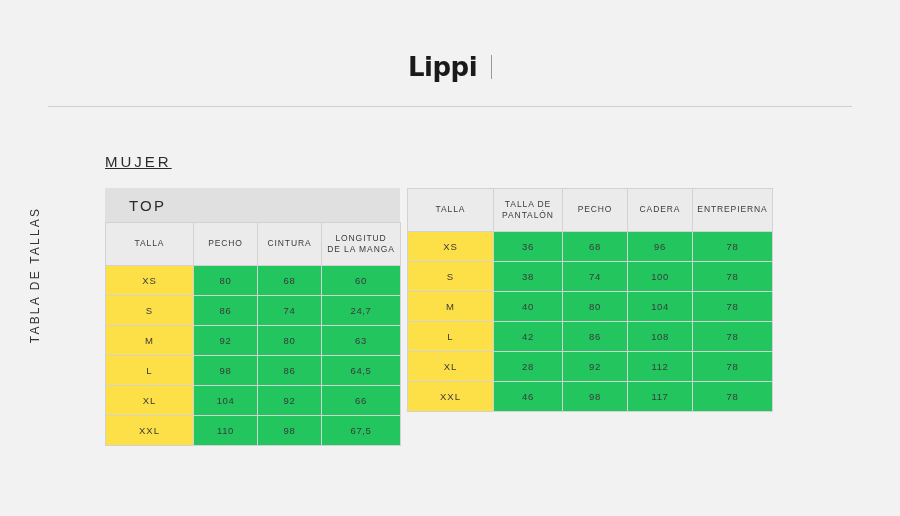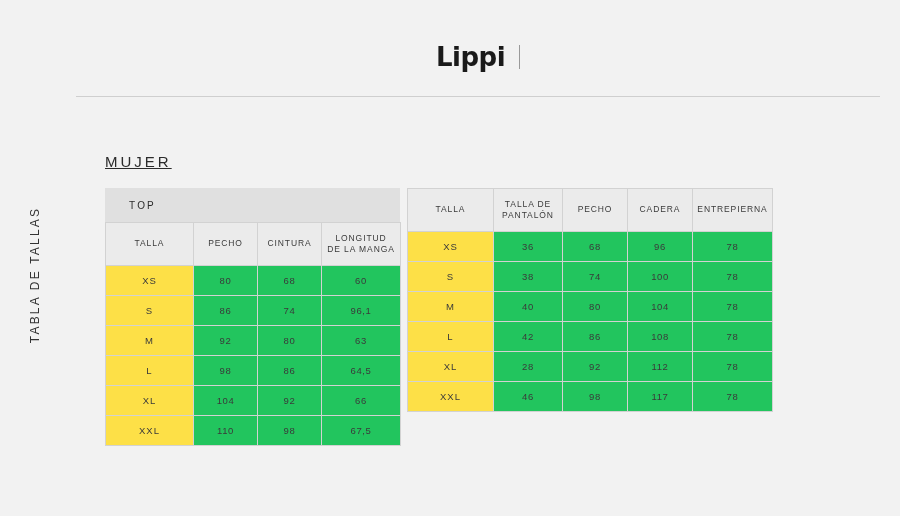--- a/index.html
+++ b/index.html
@@ -12,25 +12,24 @@
     background: #f2f2f2;
     font-family: "Liberation Sans", sans-serif;
     color: #333333;
     overflow: hidden;
     position: relative;
   }
 
   
   .header {
     position: absolute;
-    top: 6px;
+    top: 16px;
     left: 0;
     width: 712px;
     height: 90px;
-    margin-left: 28px;
   }
   .brand-row {
     position: absolute;
     top: 38px;
     left: 0;
     width: 900px;
     display: flex;
     align-items: center;
     justify-content: center;
     gap: 14px;
@@ -107,21 +106,21 @@
 
   .table-head-bar {
     background: #e0e0e0;
     height: 34px;
     display: flex;
     align-items: center;
     padding-left: 24px;
     box-sizing: border-box;
   }
   .table-head-bar .bar-title {
-    font-size: 10px;
+    font-size: 15px;
     letter-spacing: 2.2px;
     color: #2b2b2b;
   }
 
   table.size-table {
     border-collapse: collapse;
     width: 100%;
     table-layout: fixed;
   }
   table.size-table th,
@@ -212,21 +211,21 @@
       <tr>
         <td class="size-cell">XS</td>
         <td>80</td>
         <td>68</td>
         <td>60</td>
       </tr>
       <tr>
         <td class="size-cell">S</td>
         <td>86</td>
         <td>74</td>
-        <td>96,1</td>
+        <td>24,7</td>
       </tr>
       <tr>
         <td class="size-cell">M</td>
         <td>92</td>
         <td>80</td>
         <td>63</td>
       </tr>
       <tr>
         <td class="size-cell">L</td>
         <td>98</td>

